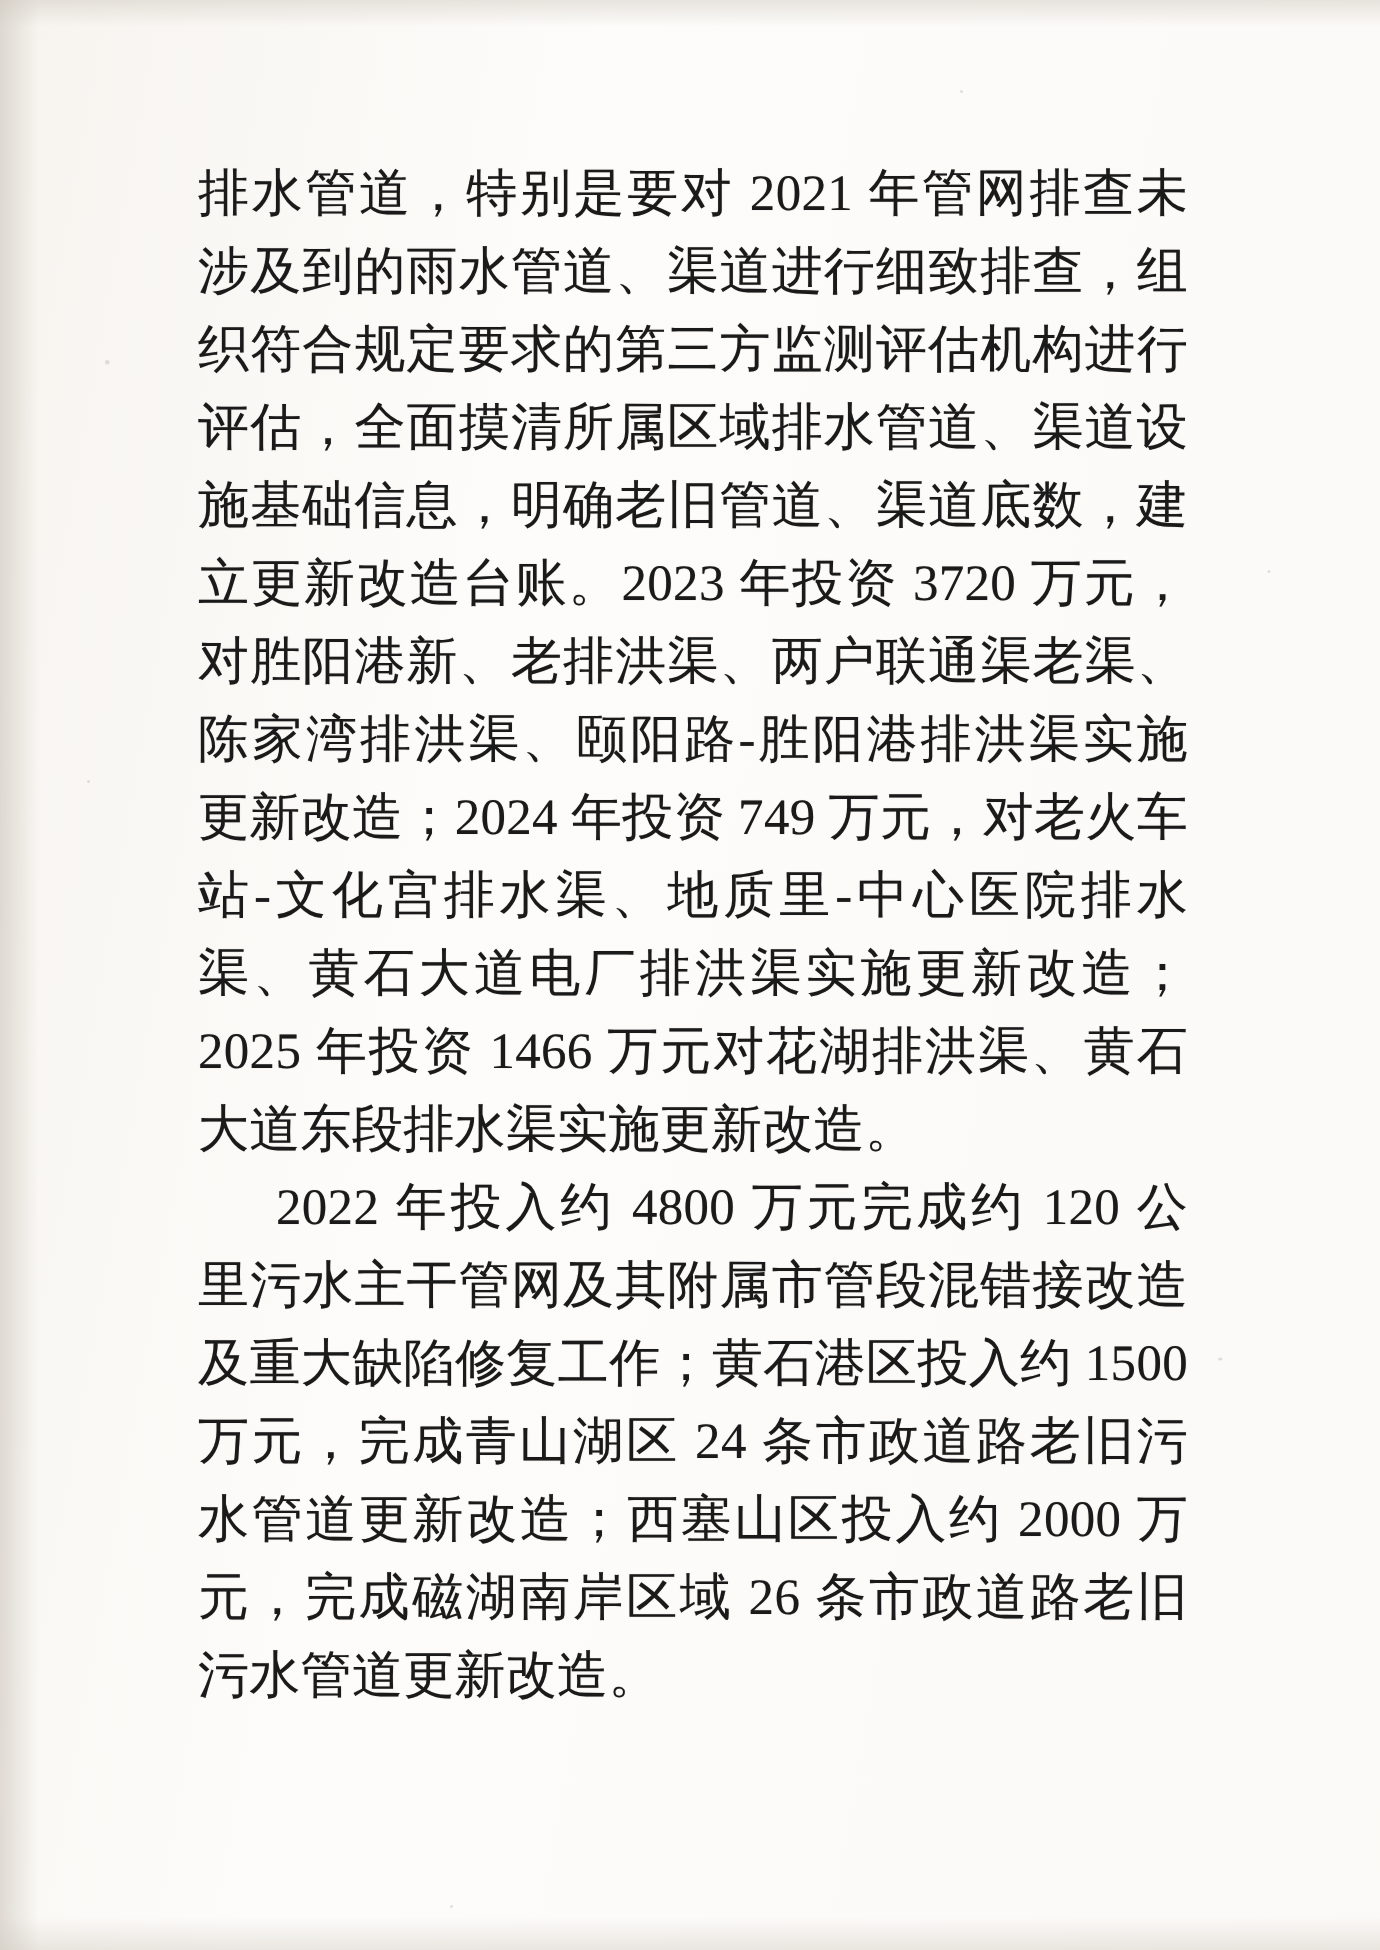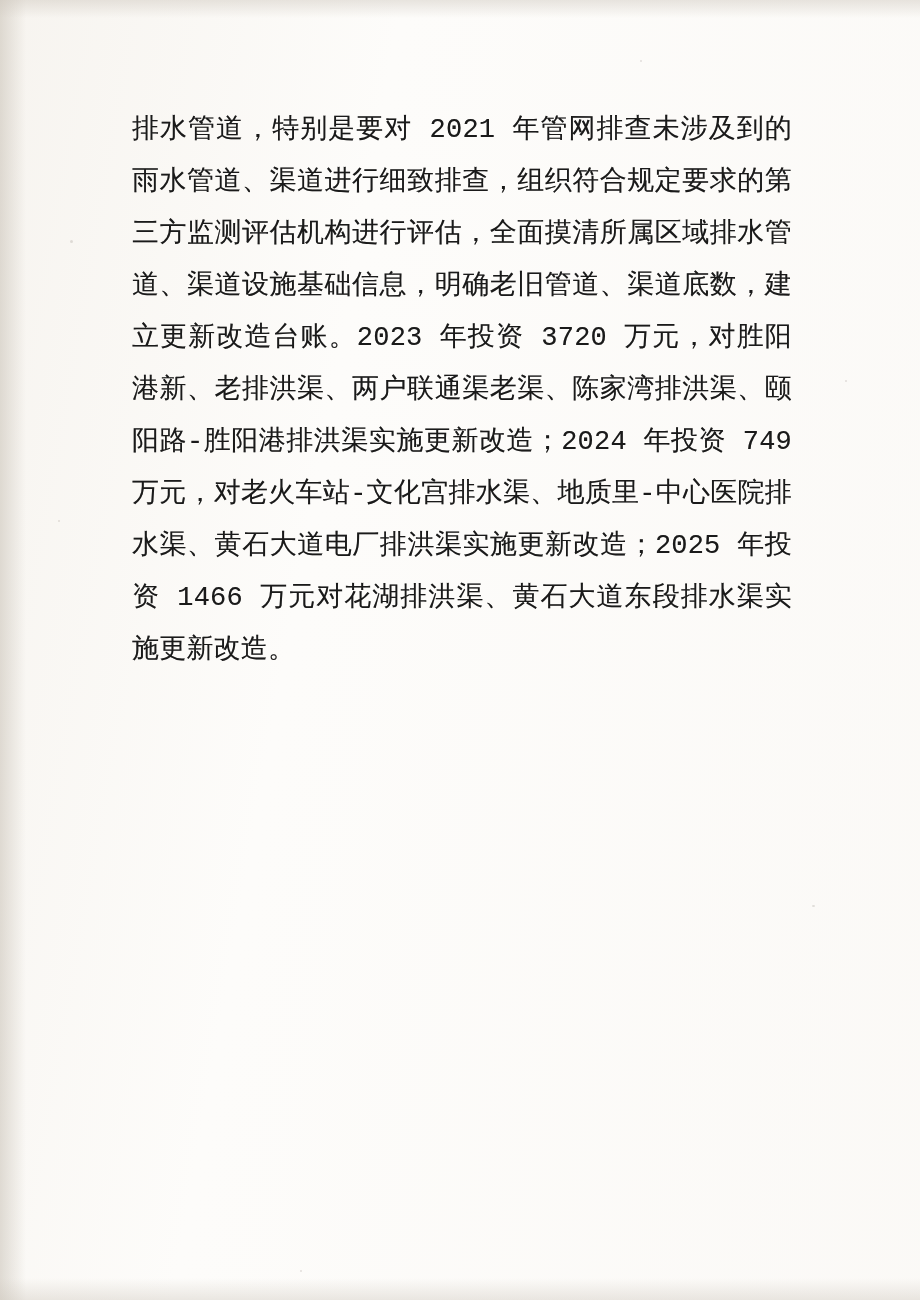--- a/index.html
+++ b/index.html
@@ -30,28 +30,28 @@
     pointer-events: none;
   }
   .page-body {
     position: absolute;
     left: 132px;
     top: 104px;
     width: 660px;
     z-index: 2;
   }
   .para {
-    font-size: 27px;
+    font-size: 34px;
     line-height: 52px;
     color: #1a1a1a;
     text-align: justify;
     text-justify: inter-ideograph;
     letter-spacing: 0.2px;
     margin: 0 0 0 0;
-    font-family: Liberation Mono, monospace;
+    font-family: Liberation Serif, serif;
     text-shadow: 0 0 0.6px rgba(0,0,0,0.35);
   }
   .para + .para {
     margin-top: 0px;
   }
   .indent {
     text-indent: 52px;
   }
   .speckle {
     position: absolute;
@@ -93,16 +93,17 @@
 
   <div class="speckle" style="left:70px;  top:240px;  width:3px;  height:3px;"></div>
   <div class="speckle" style="left:58px;  top:520px;  width:2px;  height:2px;"></div>
   <div class="speckle" style="left:845px; top:380px;  width:2px;  height:2px;"></div>
   <div class="speckle" style="left:812px; top:905px;  width:3px;  height:2px;"></div>
   <div class="speckle" style="left:300px; top:1270px; width:2px;  height:2px;"></div>
   <div class="speckle" style="left:640px; top:60px;   width:2px;  height:2px;"></div>
 
   <div class="page-body">
     <p class="para">排水管道，特别是要对 2021 年管网排查未涉及到的雨水管道、渠道进行细致排查，组织符合规定要求的第三方监测评估机构进行评估，全面摸清所属区域排水管道、渠道设施基础信息，明确老旧管道、渠道底数，建立更新改造台账。2023 年投资 3720 万元，对胜阳港新、老排洪渠、两户联通渠老渠、陈家湾排洪渠、颐阳路-胜阳港排洪渠实施更新改造；2024 年投资 749 万元，对老火车站-文化宫排水渠、地质里-中心医院排水渠、黄石大道电厂排洪渠实施更新改造；2025 年投资 1466 万元对花湖排洪渠、黄石大道东段排水渠实施更新改造。</p>
+    <p class="para indent">2022 年投入约 4800 万元完成约 120 公里污水主干管网及其附属市管段混错接改造及重大缺陷修复工作；黄石港区投入约 1500 万元，完成青山湖区 24 条市政道路老旧污水管道更新改造；西塞山区投入约 2000 万元，完成磁湖南岸区域 26 条市政道路老旧污水管道更新改造。</p>
 
   </div>
 
 </div>
 
 </body></html>

